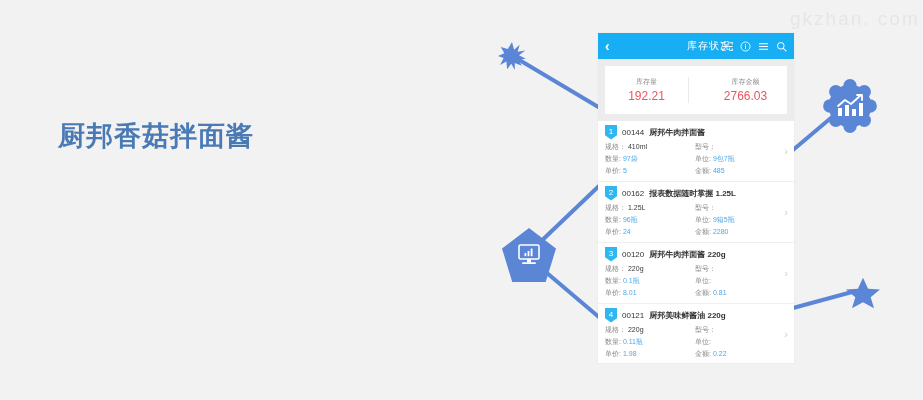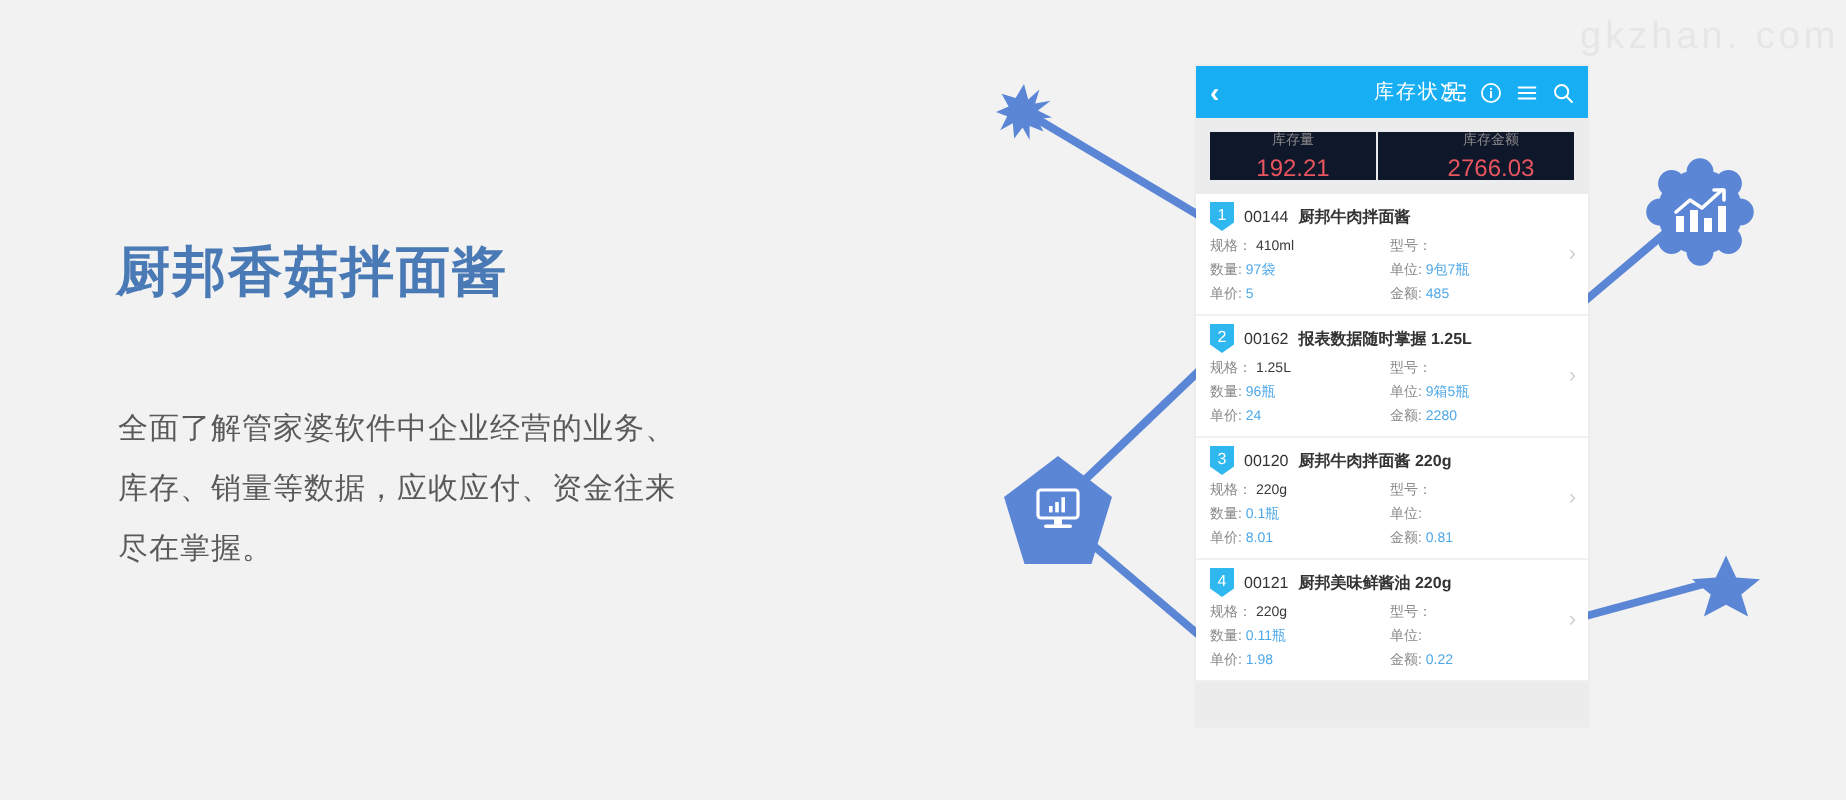--- a/index.html
+++ b/index.html
@@ -82,21 +82,21 @@
     pointer-events:none;
     margin-left:26px;
   }
   .appbar .icons{
     margin-left:auto;display:flex;align-items:center;gap:7px;
     position:relative;z-index:2;
   }
   .appbar .icons span{display:inline-flex;}
 
   .summary{
-    margin:7px 7px 0 7px;background:#0f172a;height:24px;
+    margin:7px 7px 0 7px;background:#ffffff;height:48px;
     display:flex;align-items:center;
   }
   .summary .cell{
     flex:1;text-align:center;
     display:flex;flex-direction:column;align-items:center;justify-content:center;
     gap:2px;
   }
   .summary .cell + .cell{border-left:1px solid #eaeaea;padding-left:15px;}
   .summary .lbl{font-size:7px;color:#8a8a8a;}
   .summary .val{font-size:12px;color:#e8555f;}
@@ -134,25 +134,20 @@
   .pad{height:30px;background:#ececec;}
 </style>
 </head>
 <body>
 
 <div class="stage">
 
   <div class="watermark">gkzhan. com</div>
 
   <div class="headline">厨邦香菇拌面酱</div>
-  <div class="bodycopy">
-    <div>全面了解管家婆软件中企业经营的业务、</div>
-    <div>库存、销量等数据，应收应付、资金往来</div>
-    <div>尽在掌握。</div>
-  </div>
 
   <svg class="deco" style="left:0;top:0;width:923px;height:400px;" viewBox="0 0 923 400">
     <line x1="516" y1="58" x2="600" y2="108" stroke="#5b86d6" stroke-width="4" stroke-linecap="round"></line>
     <line x1="534" y1="248" x2="600" y2="185" stroke="#5b86d6" stroke-width="4" stroke-linecap="round"></line>
     <line x1="534" y1="262" x2="600" y2="318" stroke="#5b86d6" stroke-width="4" stroke-linecap="round"></line>
     <line x1="793" y1="150" x2="838" y2="112" stroke="#5b86d6" stroke-width="4" stroke-linecap="round"></line>
     <line x1="793" y1="308" x2="852" y2="292" stroke="#5b86d6" stroke-width="4" stroke-linecap="round"></line>
   </svg>
 
   <svg class="starburst" viewBox="0 0 40 40">

